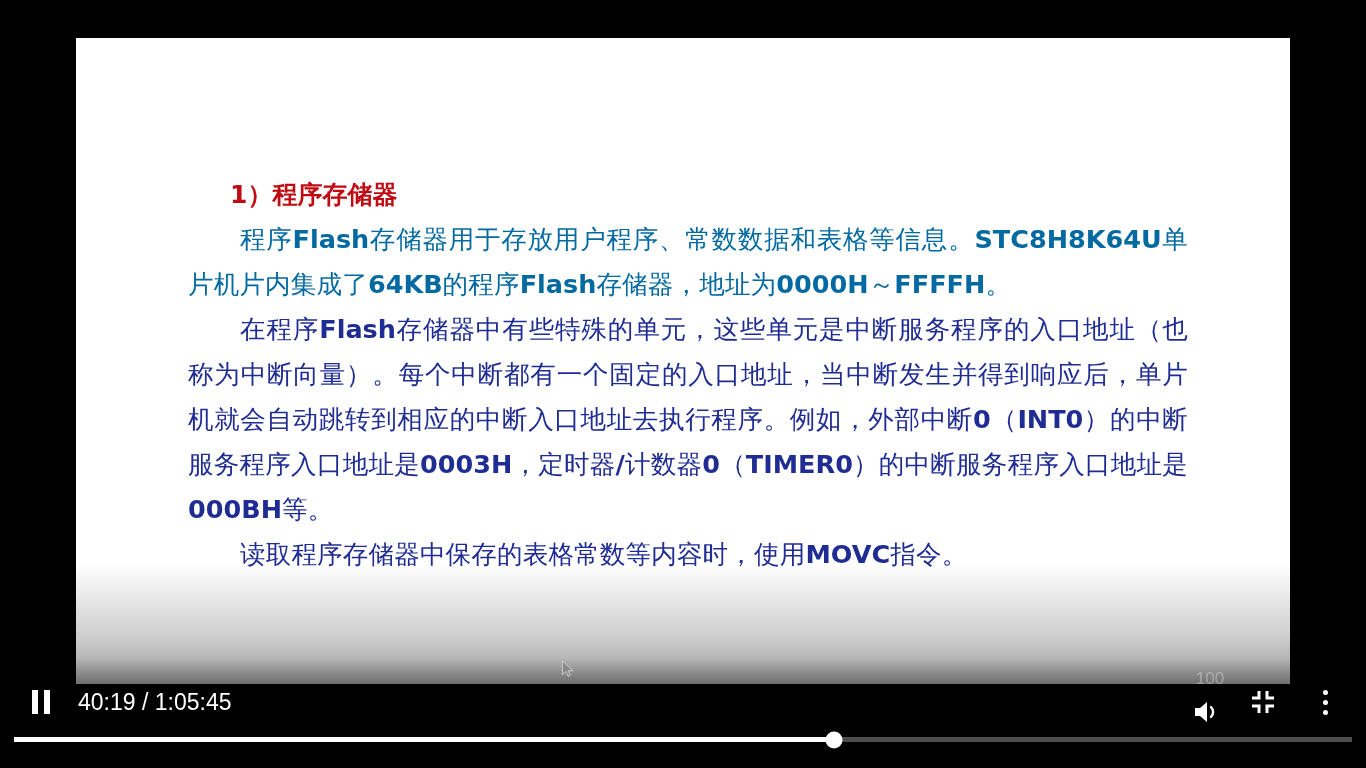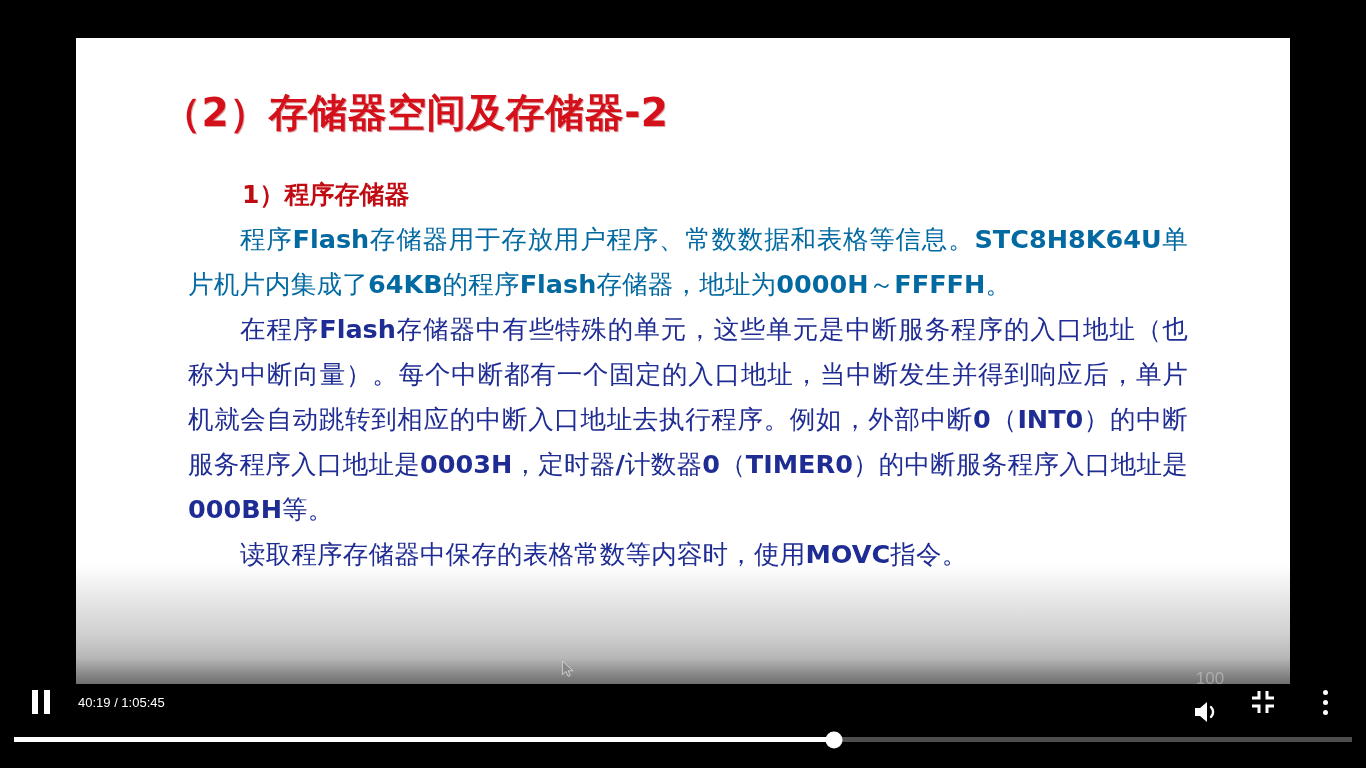--- a/index.html
+++ b/index.html
@@ -31,21 +31,21 @@
 
   .body-wrap{
     position:absolute;left:112px;top:140px;width:1000px;
   }
 
   .sub-head{
     color:#c00b12;
     font-family:"DejaVu Serif","Liberation Serif",serif;
     font-weight:bold;
     font-size:25px;
-    margin-left:54px;
+    margin-left:42px;
     margin-bottom:6px;
     white-space:nowrap;
   }
   .sub-head .lat{font-family:"DejaVu Sans","Liberation Sans",sans-serif;}
 
   .para{
     color:#1f2c93;
     font-family:"DejaVu Serif","Liberation Serif",serif;
     font-size:25.5px;
     line-height:45px;
@@ -71,21 +71,21 @@
     position:absolute;left:0;right:0;bottom:38px;height:56px;
     display:flex;align-items:center;
   }
   .btn{
     display:flex;align-items:center;justify-content:center;
     width:46px;height:46px;cursor:pointer;flex:none;
   }
   .pause-ico{display:flex;gap:6px;}
   .pause-ico i{display:block;width:6px;height:24px;background:#fff;}
   .time{
-    color:#fff;font-size:13px;margin-left:14px;white-space:nowrap;
+    color:#fff;font-size:23px;margin-left:14px;white-space:nowrap;
     font-family:"Liberation Sans",sans-serif;
   }
   .spacer{flex:1;}
   .vol-wrap{display:flex;align-items:center;margin-right:10px;flex-direction:column;}
   .vol-num{color:rgba(255,255,255,0.33);font-size:17px;margin-right:-6px;}
   .icon-svg{display:block;}
   .kebab{display:flex;flex-direction:column;gap:5px;align-items:center;}
   .kebab i{width:5px;height:5px;border-radius:50%;background:#fff;display:block;}
 
   
@@ -105,21 +105,20 @@
     position:absolute;width:14px;height:18px;pointer-events:none;
   }
 </style>
 </head>
 <body>
 
 <div class="player">
 
   <div class="slide" style="background: rgb(255, 255, 255);">
 
-    <div class="slide-title" style="color: rgb(212, 17, 26);">（2）存储器空间及存储器-2</div>
 
     <div class="body-wrap">
 
       <div class="sub-head" style="color: rgb(192, 11, 18);"><span class="lat">1</span><span>）程序存储器</span></div>
 
       <p class="para" style="color: #0369a1;">程序<b>Flash</b>存储器用于存放用户程序、常数数据和表格等信息。<b>STC8H8K64U</b>单片机片内集成了<b>64KB</b>的程序<b>Flash</b>存储器，地址为<b>0000H</b>～<b>FFFFH</b>。</p>
 
 
 
       <p class="para" style="color: rgb(31, 44, 147);">在程序<b>Flash</b>存储器中有些特殊的单元，这些单元是中断服务程序的入口地址（也称为中断向量）。每个中断都有一个固定的入口地址，当中断发生并得到响应后，单片机就会自动跳转到相应的中断入口地址去执行程序。例如，外部中断<b>0</b>（<b>INT0</b>）的中断服务程序入口地址是<b>0003H</b>，定时器<b>/</b>计数器<b>0</b>（<b>TIMER0</b>）的中断服务程序入口地址是<b>000BH</b>等。</p>

